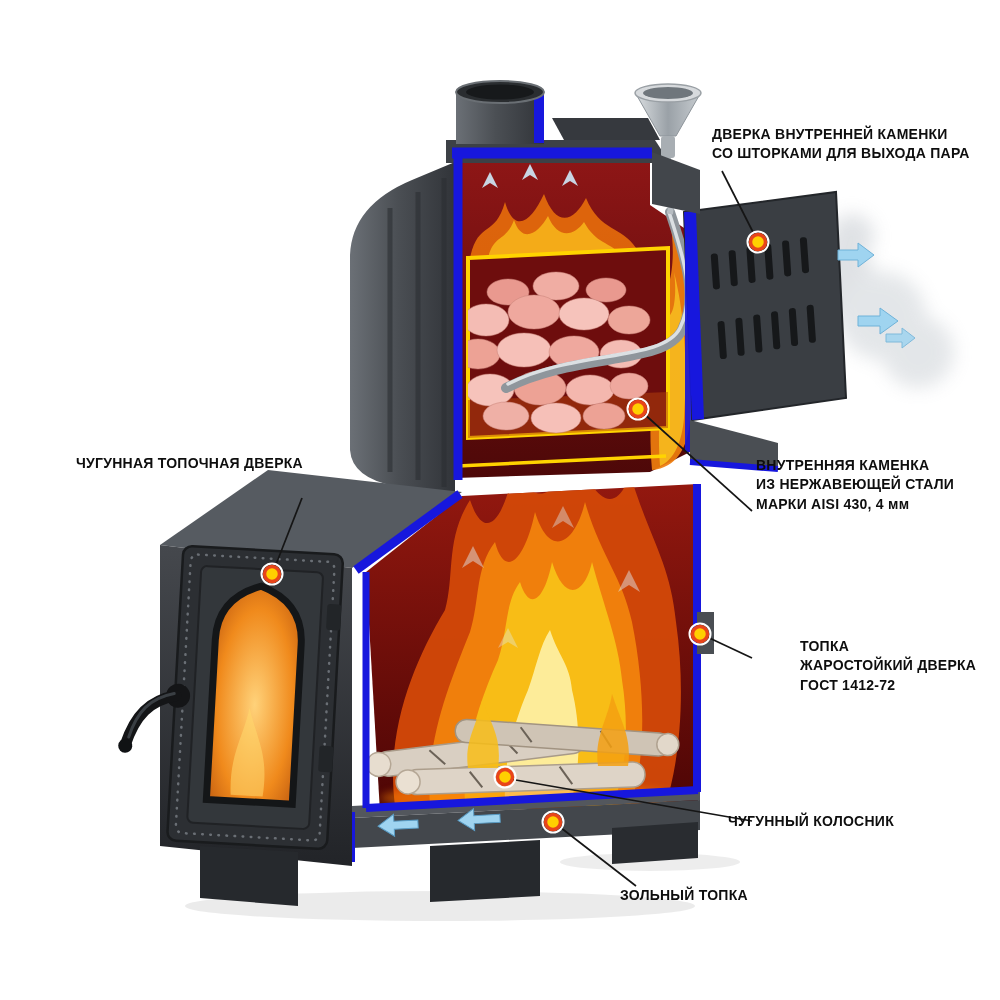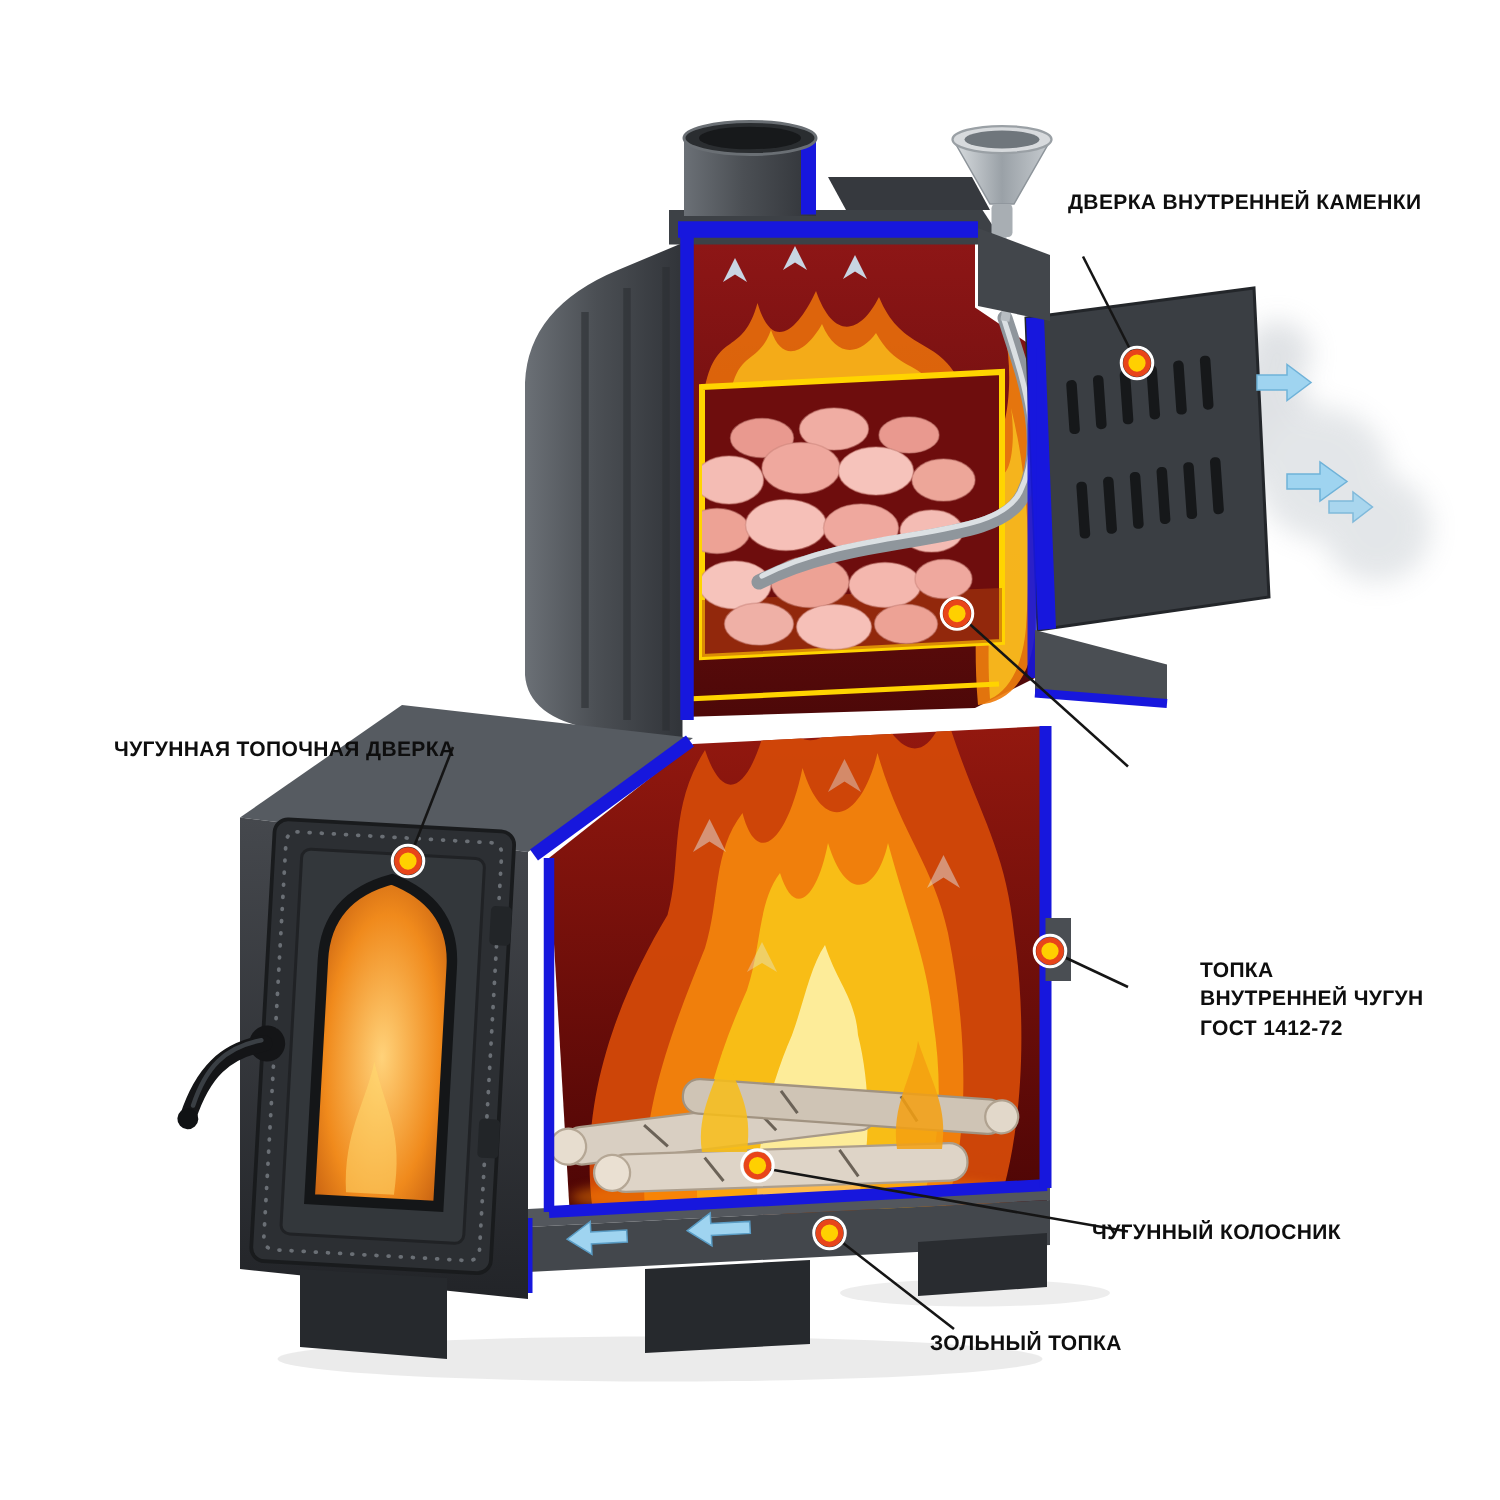--- a/index.html
+++ b/index.html
@@ -310,30 +310,36 @@
     </g>
     <g>
       <circle cx="553" cy="822" r="10.5" fill="none" stroke="#ffffff" stroke-width="2"></circle>
       <circle cx="553" cy="822" r="7.5" fill="#ffd000" stroke="#e8451a" stroke-width="3.5"></circle>
     </g>
   </g>
 </svg>
 
 <div class="label" style="left:712px;top:125px;">
   <span>ДВЕРКА ВНУТРЕННЕЙ КАМЕНКИ</span>
-</div>
-
-<div class="label" style="left:76px;top:490px;">
+  <span>СО ШТОРКАМИ ДЛЯ ВЫХОДА ПАРА</span>
+</div>
+
+<div class="label" style="left:76px;top:454px;">
   <span>ЧУГУННАЯ ТОПОЧНАЯ ДВЕРКА</span>
 </div>
 
+<div class="label" style="left:756px;top:456px;">
+  <span>ВНУТРЕННЯЯ КАМЕНКА</span>
+  <span>ИЗ НЕРЖАВЕЮЩЕЙ СТАЛИ</span>
+  <span>МАРКИ AISI 430,  4 мм</span>
+</div>
 
 <div class="label" style="left:756px;top:637px;margin-left:44px;">
   <span>ТОПКА</span>
-  <span>ВНУТРЕННЕЙ ЧУГУН</span>
+  <span>ЖАРОСТОЙКИЙ ДВЕРКА</span>
   <span>ГОСТ 1412-72</span>
 </div>
 
 <div class="label" style="left:728px;top:812px;">
   <span>ЧУГУННЫЙ КОЛОСНИК</span>
 </div>
 
 <div class="label" style="left:620px;top:886px;">
   <span>ЗОЛЬНЫЙ ТОПКА</span>
 </div>

